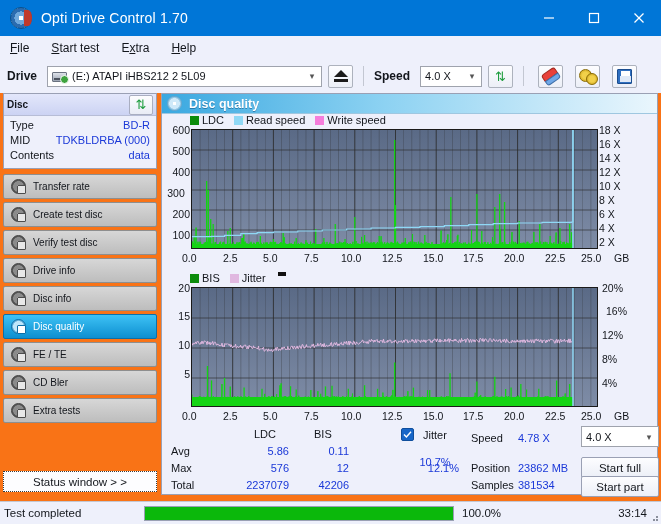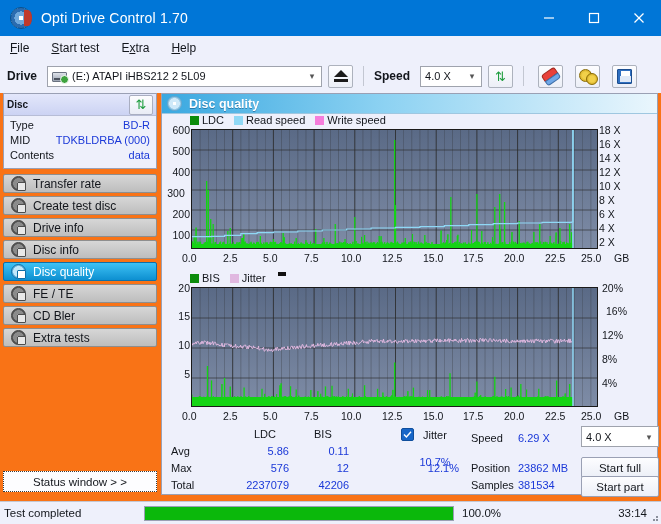--- a/index.html
+++ b/index.html
@@ -79,22 +79,22 @@
   .drow .k{color:#13161c;}
   .drow .v{margin-left:auto;color:#1a38d8;}
   .label-row{display:flex;align-items:center;height:20px;margin-top:1px;}
   .label-row .k{color:#13161c;font-size:11px;}
   .label-box{margin-left:4px;flex:1 1 auto;height:17px;background:#fff;border:1px solid #9aa0b4;
      font-size:11px;color:#13161c;display:flex;align-items:center;justify-content:center;box-sizing:border-box;overflow:hidden;}
   .label-ic{margin-left:3px;width:20px;height:18px;background:linear-gradient(#fdfdff,#e9ecf6);border:1px solid #a9aec1;border-radius:2px;display:flex;align-items:center;justify-content:center;}
   .cd{width:13px;height:13px;border-radius:50%;background:radial-gradient(circle,#fdfde0 22%,#d8d66a 23% 60%,#c9c650 61% 100%);border:1px solid #8f8d3a;}
 
   .navlist{margin-top:5px;display:flex;flex-direction:column;gap:3px;}
-  .navitem{height:19px;display:flex;align-items:center;padding-left:7px;box-sizing:border-box;
-     background:linear-gradient(#d7d7d7,#bdbdbd);border:1px solid #8e8e8e;border-radius:2px;font-size:12px;color:#13161c;}
+  .navitem{height:25px;display:flex;align-items:center;padding-left:7px;box-sizing:border-box;
+     background:linear-gradient(#d7d7d7,#bdbdbd);border:1px solid #8e8e8e;border-radius:2px;font-size:10px;color:#13161c;}
   .navitem.sel{background:linear-gradient(#3ec2f5,#0d8fd0);border:1px solid #0d6fa8;color:#fff;}
   .navitem .ni{width:15px;height:15px;margin-right:7px;flex:0 0 auto;position:relative;}
   .navitem .ni .ring{position:absolute;left:0;top:0;width:13px;height:13px;border-radius:50%;
      background:radial-gradient(circle,#f5f5f5 20%,#8b8b8b 21% 58%,#5a5a5a 59% 100%);border:1px solid #3d3d3d;}
   .navitem.sel .ni .ring{background:radial-gradient(circle,#ffffff 20%,#bfe7fb 21% 58%,#6fb8e0 59% 100%);border-color:#0d6fa8;}
   .navitem .ni .mk{position:absolute;right:0;bottom:0;width:7px;height:7px;background:#e8e8e8;border:1px solid #4d4d4d;border-radius:1px;}
   .navitem.sel .ni .mk{background:#ffffff;border-color:#0d6fa8;}
 
   .left-spacer{flex:1 1 auto;}
   .statuswin{height:21px;margin:0 0 3px 0;background:#fdfdff;border:1px dotted #3a3a3a;
@@ -257,20 +257,27 @@
               <span class="mk"></span>
             </span>
           <span>Transfer rate</span>
         </div>
         <div class="navitem">
           <span class="ni">
               <span class="ring"></span>
               <span class="mk"></span>
             </span>
           <span>Create test disc</span>
+        </div>
+        <div class="navitem">
+          <span class="ni">
+              <span class="ring"></span>
+              <span class="mk"></span>
+            </span>
+          <span>Verify test disc</span>
         </div>
         <div class="navitem">
           <span class="ni">
               <span class="ring"></span>
               <span class="mk"></span>
             </span>
           <span>Drive info</span>
         </div>
         <div class="navitem">
           <span class="ni">
@@ -614,21 +621,21 @@
                 </svg>
             </div>
             <div class="sg" style="left:257px;top:3px;">Jitter</div>
             <div class="sgv" style="left:245px;top:30px;width:48px;text-align:center;">10.7%</div>
             <div class="sgv" style="left:245px;top:36px;width:48px;text-align:right;">12.1%</div>
 
             <div class="sg" style="left:305px;top:6px;">Speed</div>
             <div class="sg" style="left:305px;top:36px;">Position</div>
             <div class="sg" style="left:305px;top:53px;">Samples</div>
 
-            <div class="sgv" style="left:352px;top:6px;">6.29 X</div>
+            <div class="sgv" style="left:352px;top:6px;">4.78 X</div>
             <div class="sgv" style="left:352px;top:36px;">23862 MB</div>
             <div class="sgv" style="left:352px;top:53px;">381534</div>
 
             <div class="combo" style="position:absolute;left:415px;top:0px;width:78px;">
               <div class="cval">4.0 X</div>
               <div class="carrow">▾</div>
             </div>
             <div class="sbtn" style="position:absolute;left:415px;top:31px;">Start full</div>
             <div class="sbtn" style="position:absolute;left:415px;top:50px;">Start part</div>
           </div>

